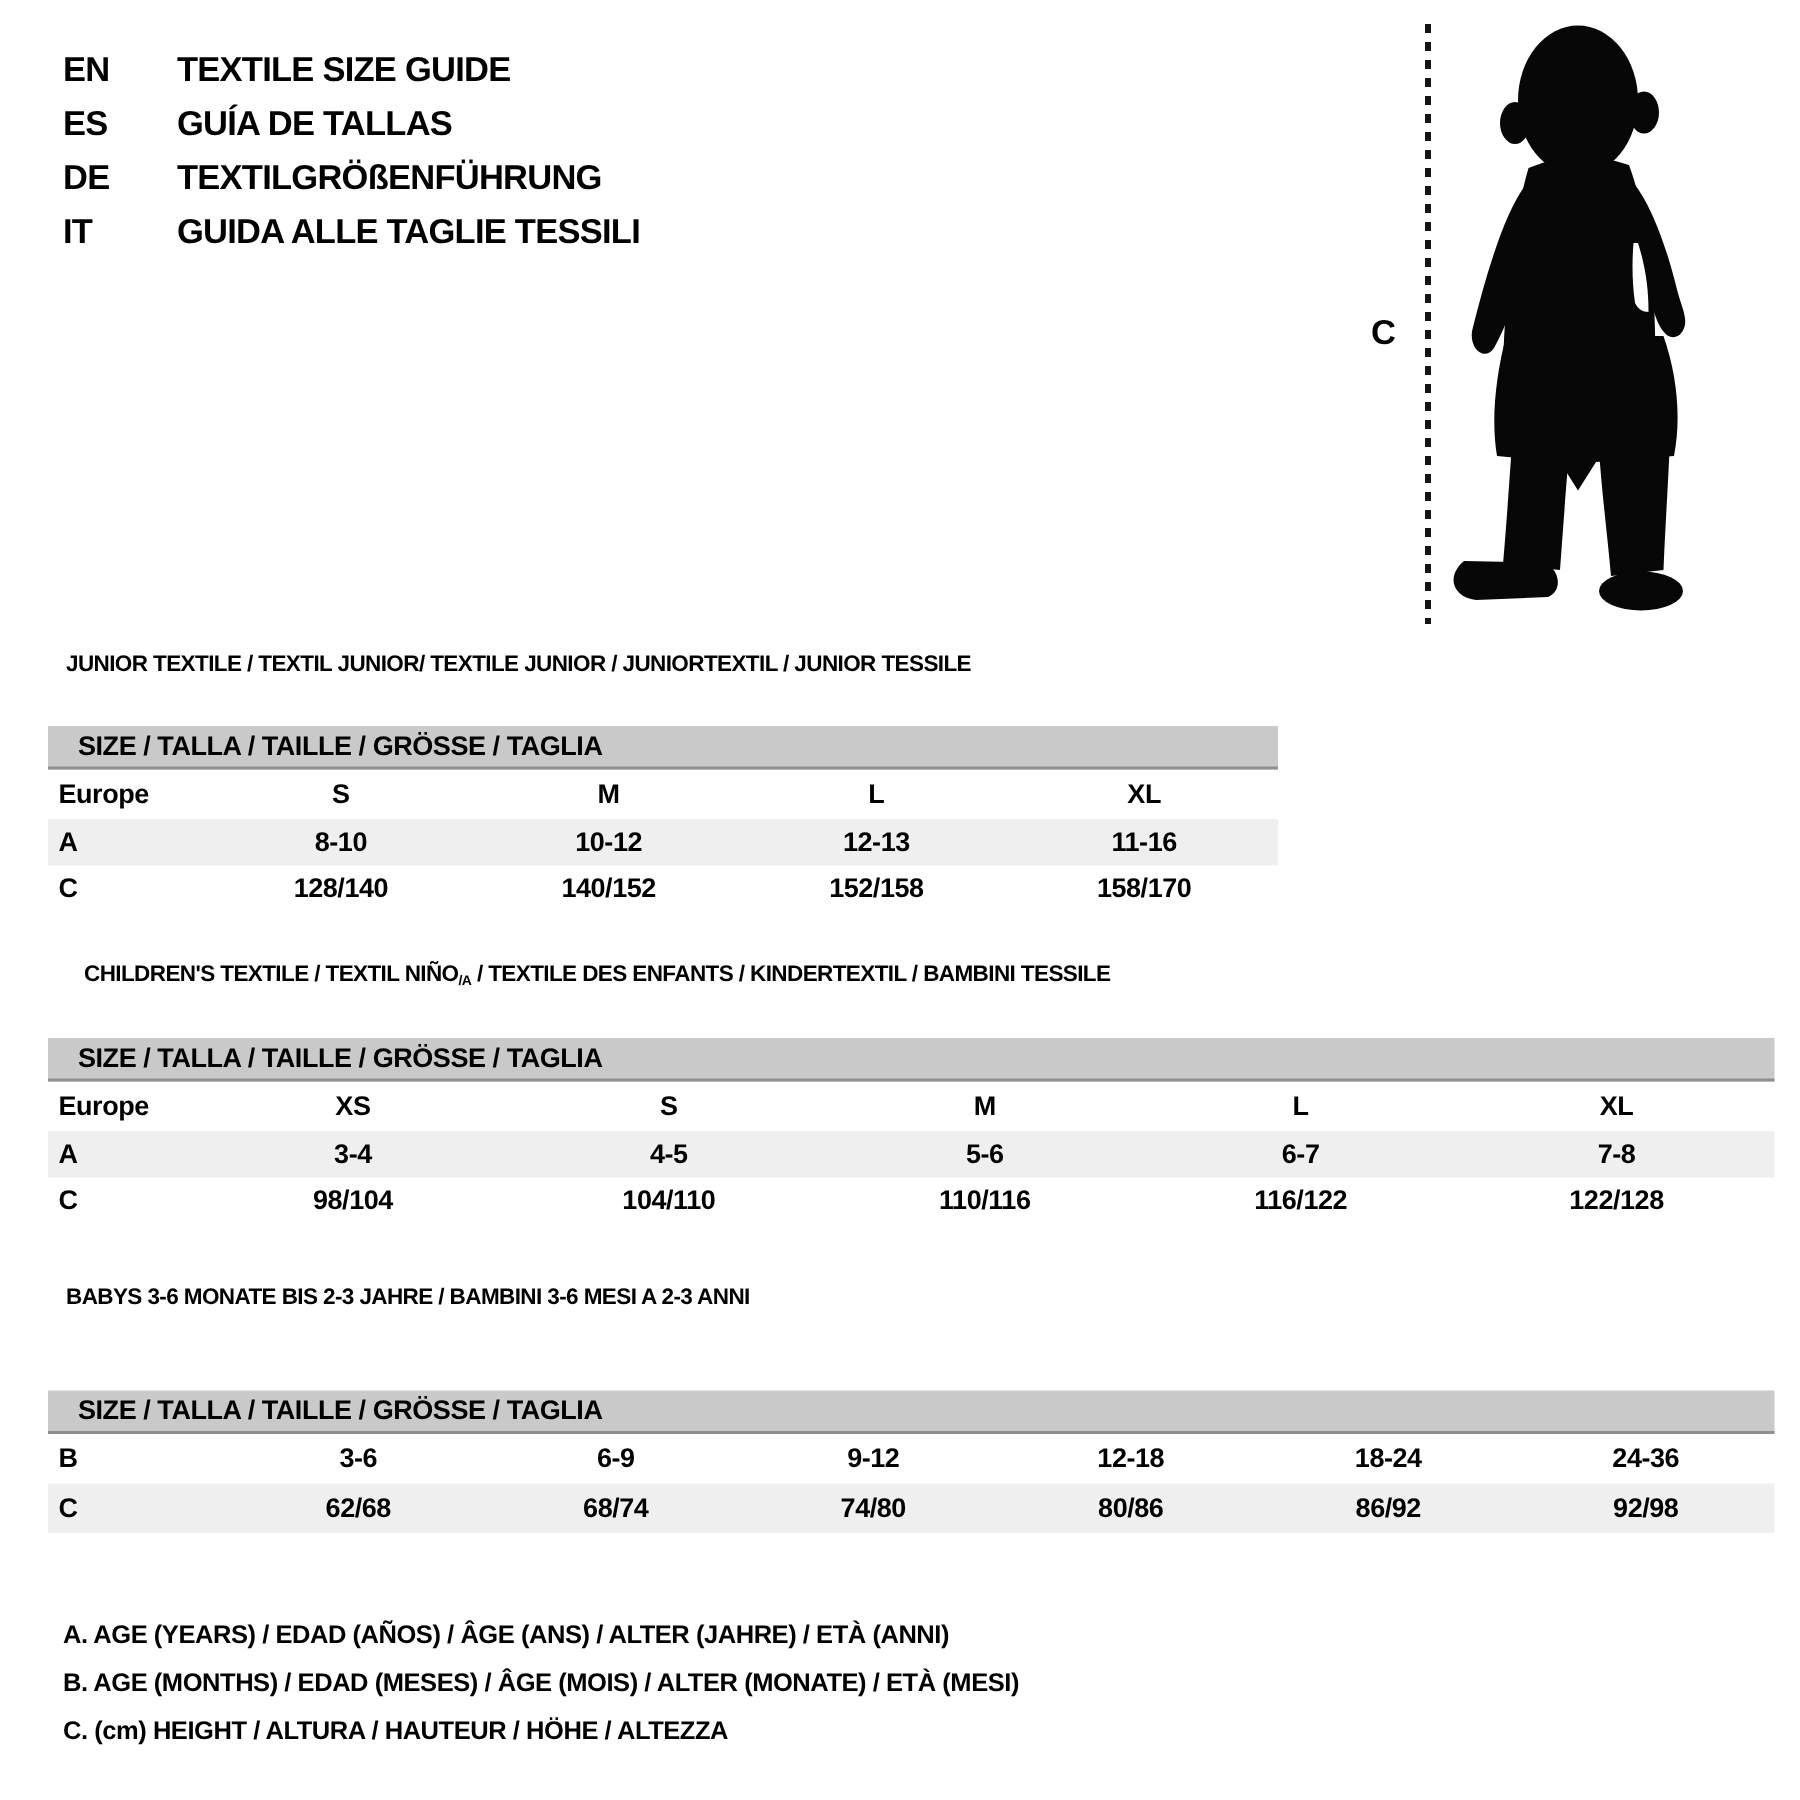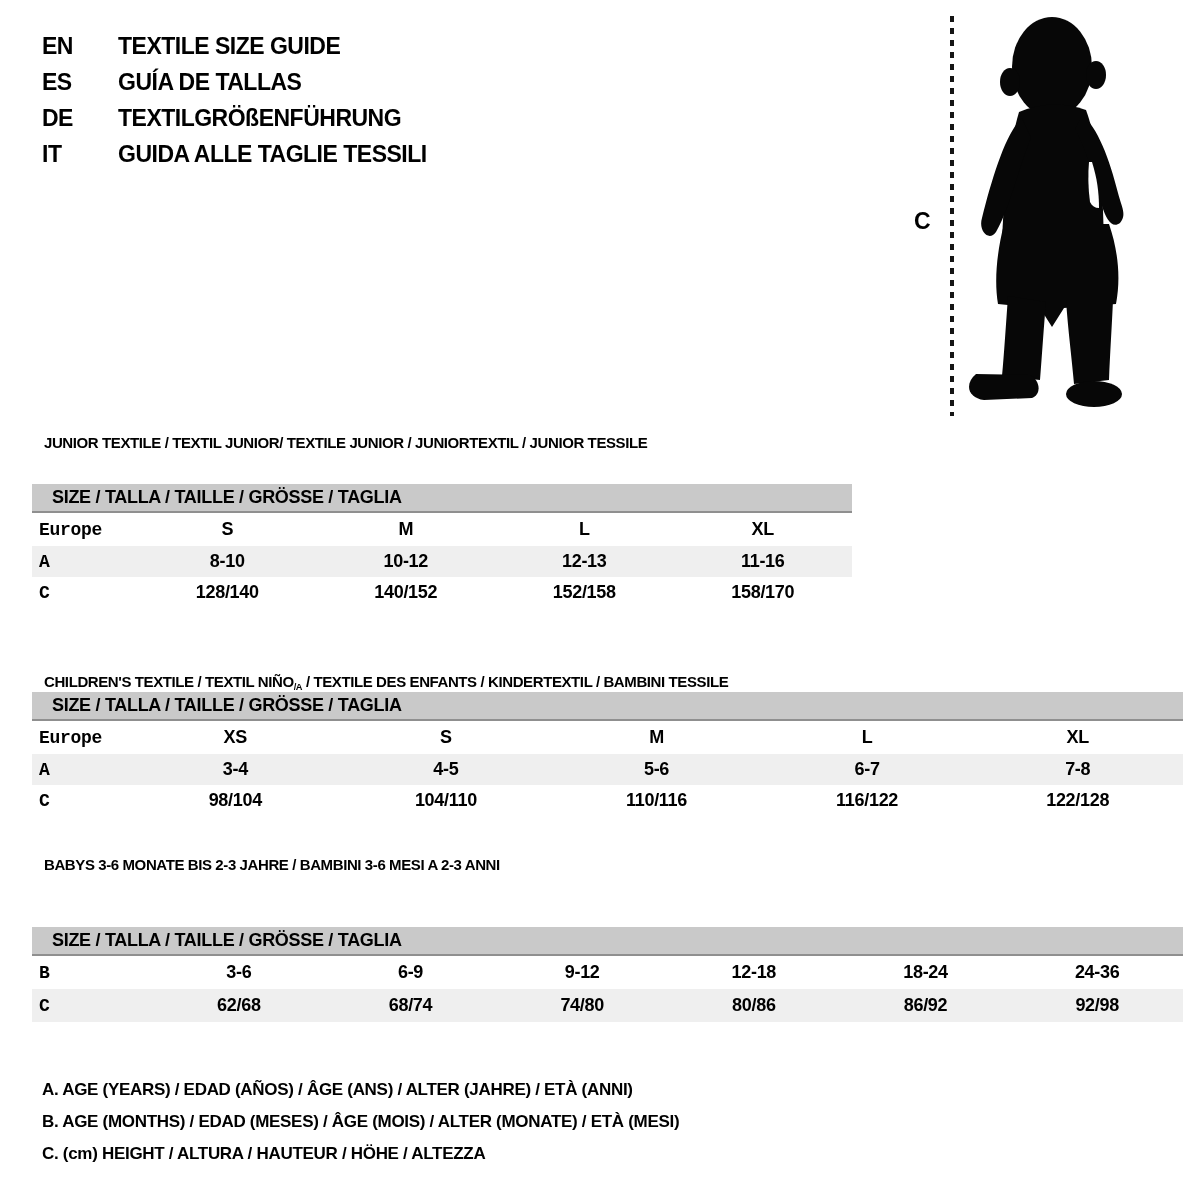--- a/index.html
+++ b/index.html
@@ -15,40 +15,40 @@
   
   .measure-line{position:absolute;left:950px;top:16px;width:4px;height:400px;
     background:repeating-linear-gradient(to bottom,#151515 0 6px,transparent 6px 12px);}
   .measure-label{position:absolute;left:914px;top:208px;
     font-size:23px;font-weight:700;}
   .silhouette{position:absolute;left:962px;top:12px;}
   
   .section-title{position:absolute;font-size:15px;font-weight:700;
     letter-spacing:-0.4px;white-space:nowrap;}
   .title-junior{left:44px;top:434px;}
-  .title-children{left:44px;top:641px;margin-top:32px;}
+  .title-children{left:56px;top:641px;}
   .title-babies{left:44px;top:848px;line-height:34px;}
   .subscript{font-size:0.62em;vertical-align:-0.28em;}
   
   .sg-table{position:absolute;left:32px;}
   .t-junior{top:484px;width:820px;}
   .t-children{top:692px;width:1151px;}
   .t-babies{top:927px;width:1151px;}
   .sg-head{height:29px;background:#c9c9c9;border-bottom:2px solid #8f8f8f;
     display:flex;align-items:center;padding-left:20px;box-sizing:border-box;
     font-size:18px;font-weight:700;letter-spacing:-0.3px;}
   .sg-row{display:grid;align-items:center;font-size:18px;font-weight:700;
     letter-spacing:-0.3px;}
   .t-junior  .sg-row{grid-template-columns:106px repeat(4,1fr);height:31px;}
   .t-junior  .sg-row.first{height:33px;}
   .t-children .sg-row{grid-template-columns:98px repeat(5,1fr);height:31px;}
   .t-children .sg-row.first{height:33px;}
   .t-babies  .sg-row{grid-template-columns:121px repeat(6,1fr);height:33px;}
   .sg-row .cell{text-align:center;}
-  .sg-row .label{text-align:left;padding-left:7px;font-family:Liberation Mono, monospace;}
+  .sg-row .label{text-align:left;padding-left:7px;}
   .sg-row.shaded{background:#efefef;}
   
   .legend{position:absolute;left:42px;top:1074px;font-size:17px;font-weight:700;
     letter-spacing:-0.3px;line-height:32px;white-space:nowrap;}
 </style>
 </head>
 <body>
 
 <div class="page">
 

